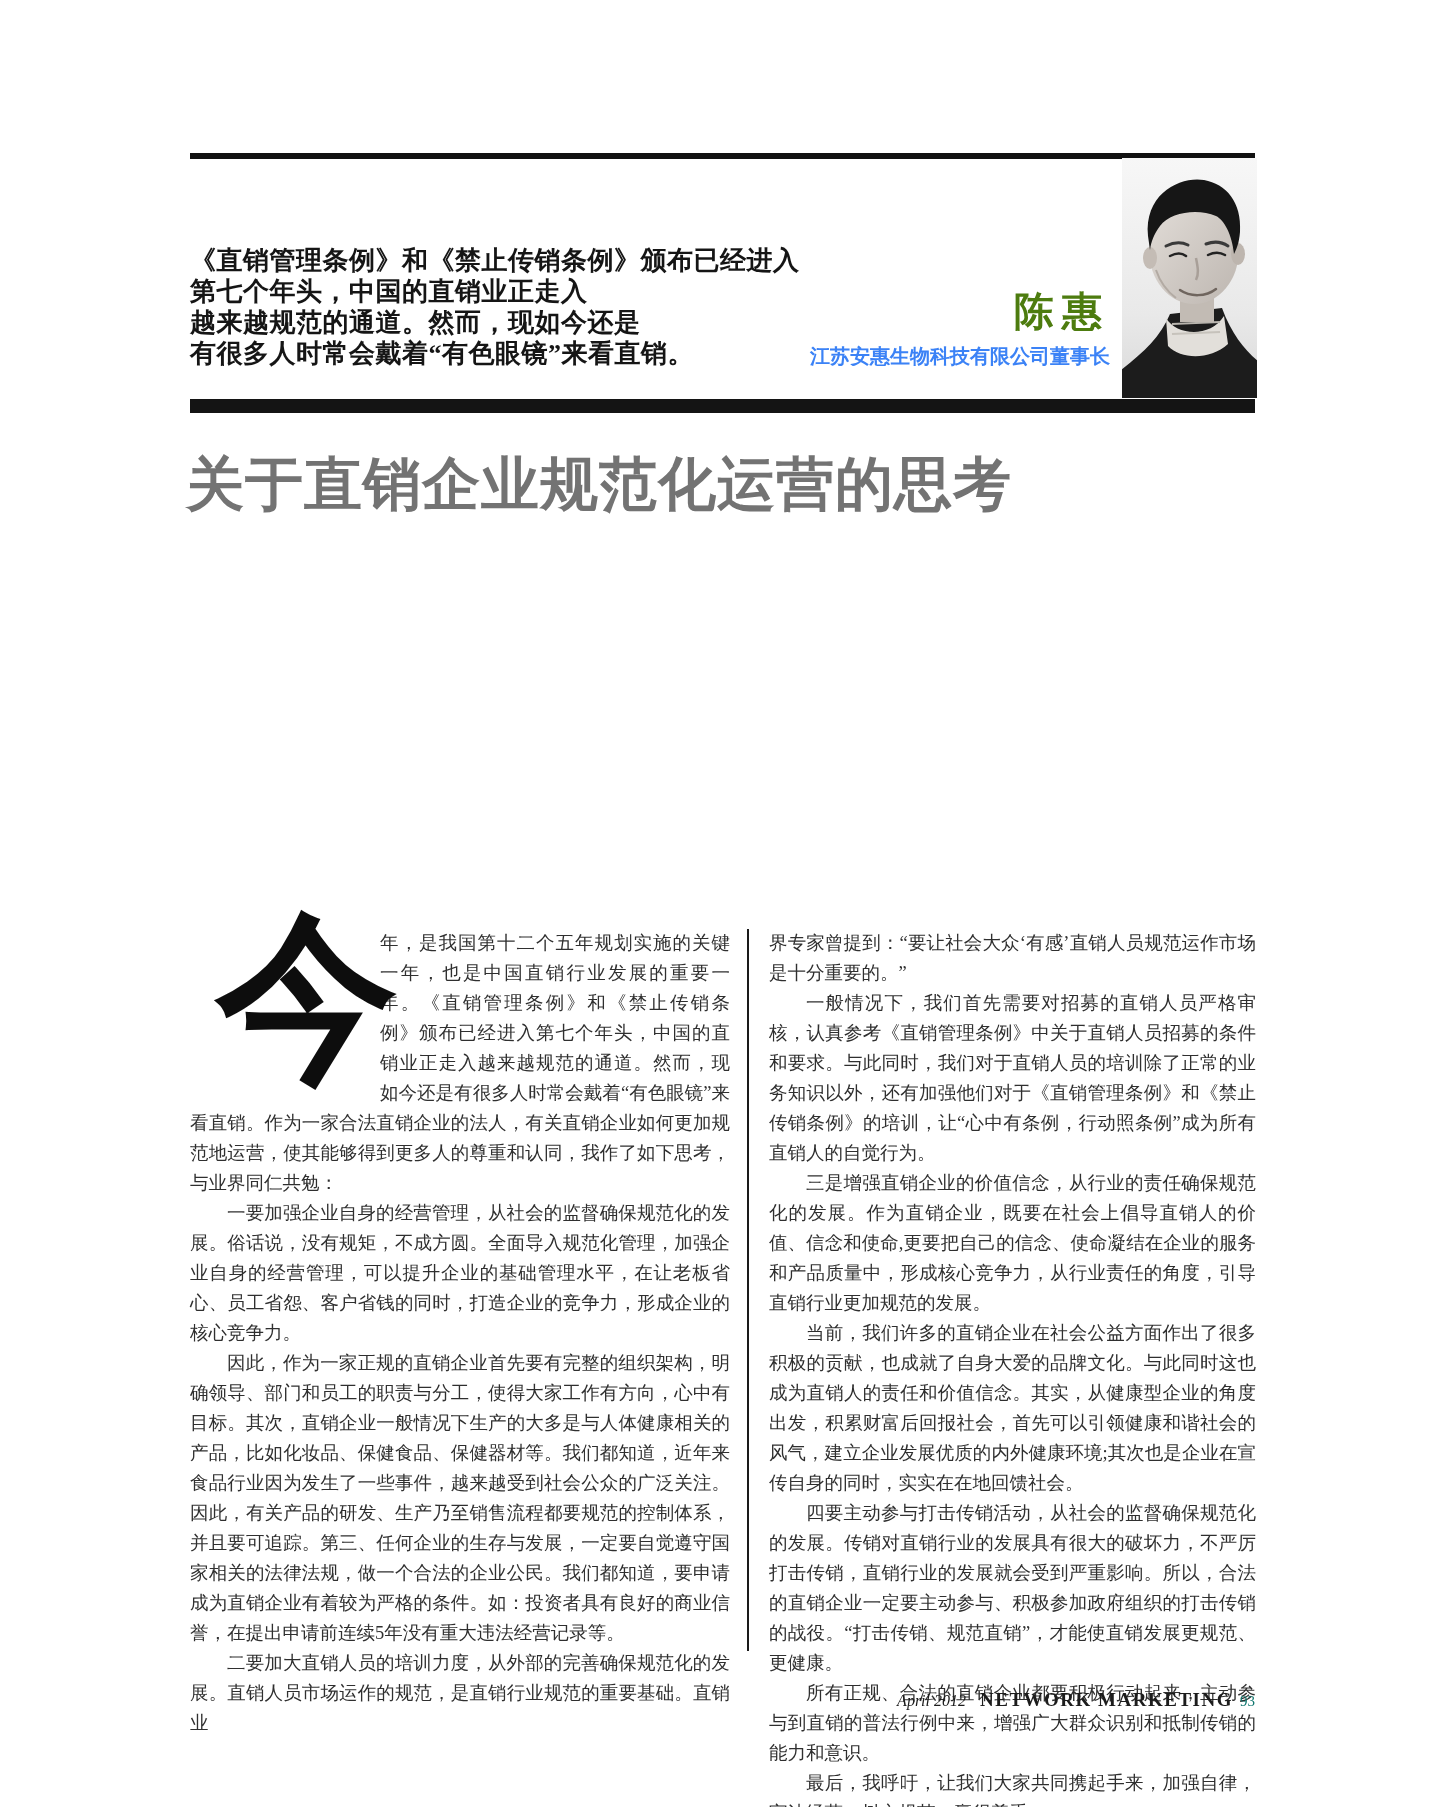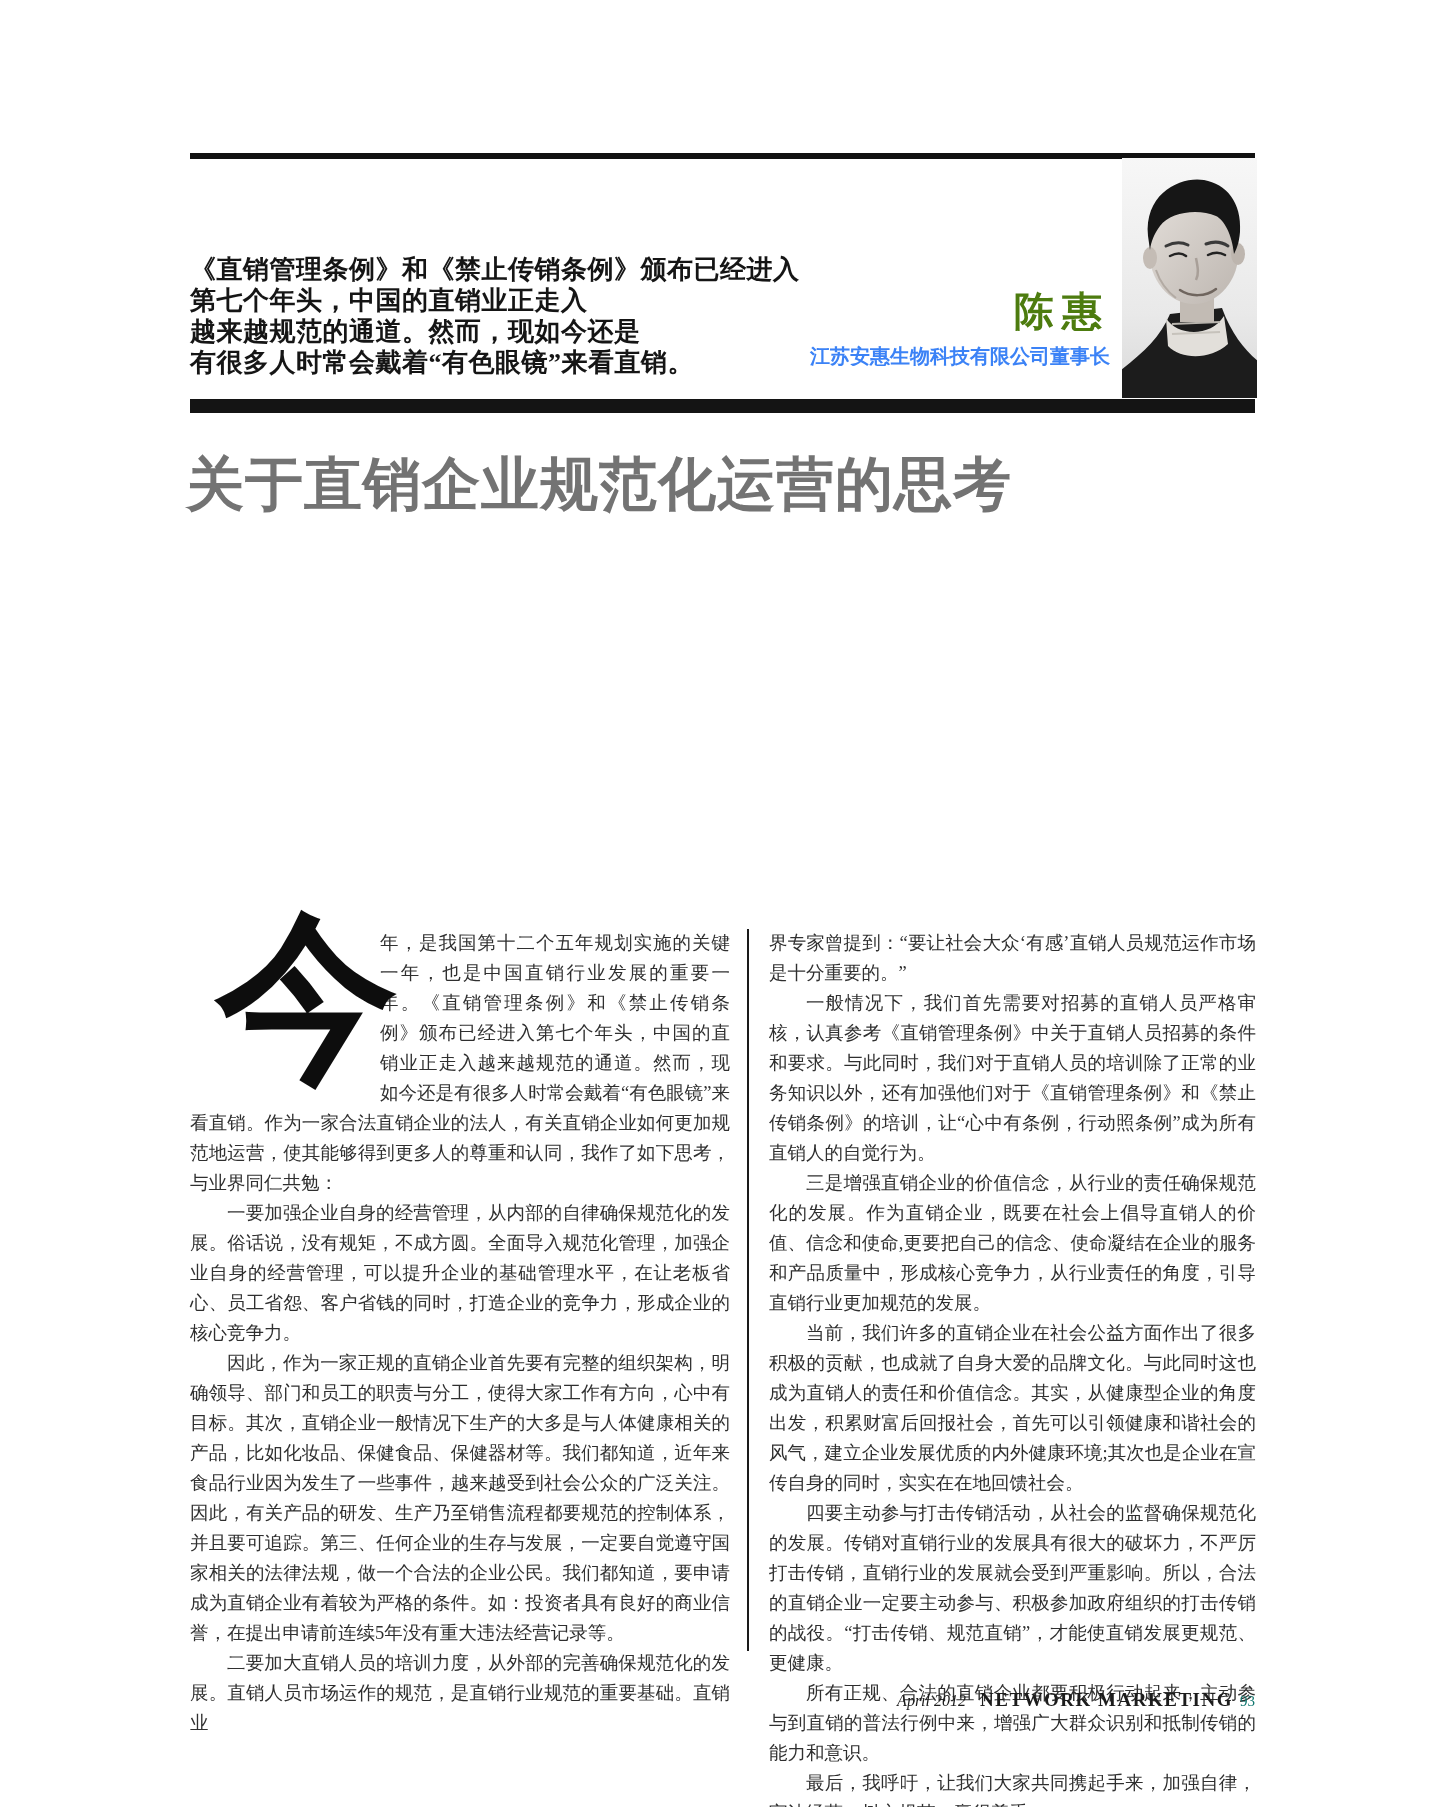--- a/index.html
+++ b/index.html
@@ -2,21 +2,21 @@
 <html lang="zh"><head>
 <meta charset="utf-8">
 <style>
   html,body{margin:0;padding:0;background:#ffffff;}
   .page{position:relative;width:1443px;height:1807px;background:#ffffff;overflow:hidden;
         font-family:"Liberation Serif","DejaVu Serif",serif;}
   
   .rule-top{position:absolute;left:190px;top:153px;width:1065px;height:6px;background:#111;}
   .bar-thick{position:absolute;left:190px;top:399px;width:1065px;height:14px;background:#141414;}
   
-  .kicker{position:absolute;left:190px;top:254px;width:640px;color:#151515;
+  .kicker{position:absolute;left:190px;top:245px;width:640px;color:#151515;
           font-weight:700;font-size:26px;line-height:31px;letter-spacing:0.5px;}
   
   .author-name{position:absolute;top:284px;right:333px;font-size:40px;font-weight:700;
                letter-spacing:8px;color:#4d7c0f;white-space:nowrap;}
   .author-title{position:absolute;top:343px;right:333px;font-size:20px;font-weight:600;
                 color:#3b82f6;white-space:nowrap;}
   
   .photo{position:absolute;left:1122px;top:158px;width:135px;height:240px;}
   
   .headline{position:absolute;left:186px;top:446px;font-size:58px;font-weight:900;
@@ -102,21 +102,21 @@
   <div class="bar-thick"></div>
 
   <h1 class="headline" style="margin:0;">关于直销企业规范化运营的思考</h1>
 
   <div class="col col-left">
     <p class="no-indent">
       <span class="dropcap-box">
           <span class="dropcap-glyph">今</span>
         </span><span>年，是我国第十二个五年规划实施的关键一年，也是中国直销行业发展的重要一年。《直销管理条例》和《禁止传销条例》颁布已经进入第七个年头，中国的直销业正走入越来越规范的通道。然而，现如今还是有很多人时常会戴着“有色眼镜”来看直销。作为一家合法直销企业的法人，有关直销企业如何更加规范地运营，使其能够得到更多人的尊重和认同，我作了如下思考，与业界同仁共勉：</span>
     </p>
-    <p>一要加强企业自身的经营管理，从内部的自律确保规范化的发展。俗话说，没有规矩，不成方圆。全面导入规范化管理，加强企业自身的经营管理，可以提升企业的基础管理水平，在让老板省心、员工省怨、客户省钱的同时，打造企业的竞争力，形成企业的核心竞争力。</p>
+    <p>一要加强企业自身的经营管理，从社会的监督确保规范化的发展。俗话说，没有规矩，不成方圆。全面导入规范化管理，加强企业自身的经营管理，可以提升企业的基础管理水平，在让老板省心、员工省怨、客户省钱的同时，打造企业的竞争力，形成企业的核心竞争力。</p>
     <p>因此，作为一家正规的直销企业首先要有完整的组织架构，明确领导、部门和员工的职责与分工，使得大家工作有方向，心中有目标。其次，直销企业一般情况下生产的大多是与人体健康相关的产品，比如化妆品、保健食品、保健器材等。我们都知道，近年来食品行业因为发生了一些事件，越来越受到社会公众的广泛关注。因此，有关产品的研发、生产乃至销售流程都要规范的控制体系，并且要可追踪。第三、任何企业的生存与发展，一定要自觉遵守国家相关的法律法规，做一个合法的企业公民。我们都知道，要申请成为直销企业有着较为严格的条件。如：投资者具有良好的商业信誉，在提出申请前连续5年没有重大违法经营记录等。</p>
     <p>二要加大直销人员的培训力度，从外部的完善确保规范化的发展。直销人员市场运作的规范，是直销行业规范的重要基础。直销业</p>
   </div>
 
   <div class="col-divider"></div>
 
   <div class="col col-right">
     <p class="no-indent">界专家曾提到：“要让社会大众‘有感’直销人员规范运作市场是十分重要的。”</p>
     <p>一般情况下，我们首先需要对招募的直销人员严格审核，认真参考《直销管理条例》中关于直销人员招募的条件和要求。与此同时，我们对于直销人员的培训除了正常的业务知识以外，还有加强他们对于《直销管理条例》和《禁止传销条例》的培训，让“心中有条例，行动照条例”成为所有直销人的自觉行为。</p>
     <p>三是增强直销企业的价值信念，从行业的责任确保规范化的发展。作为直销企业，既要在社会上倡导直销人的价值、信念和使命,更要把自己的信念、使命凝结在企业的服务和产品质量中，形成核心竞争力，从行业责任的角度，引导直销行业更加规范的发展。</p>

